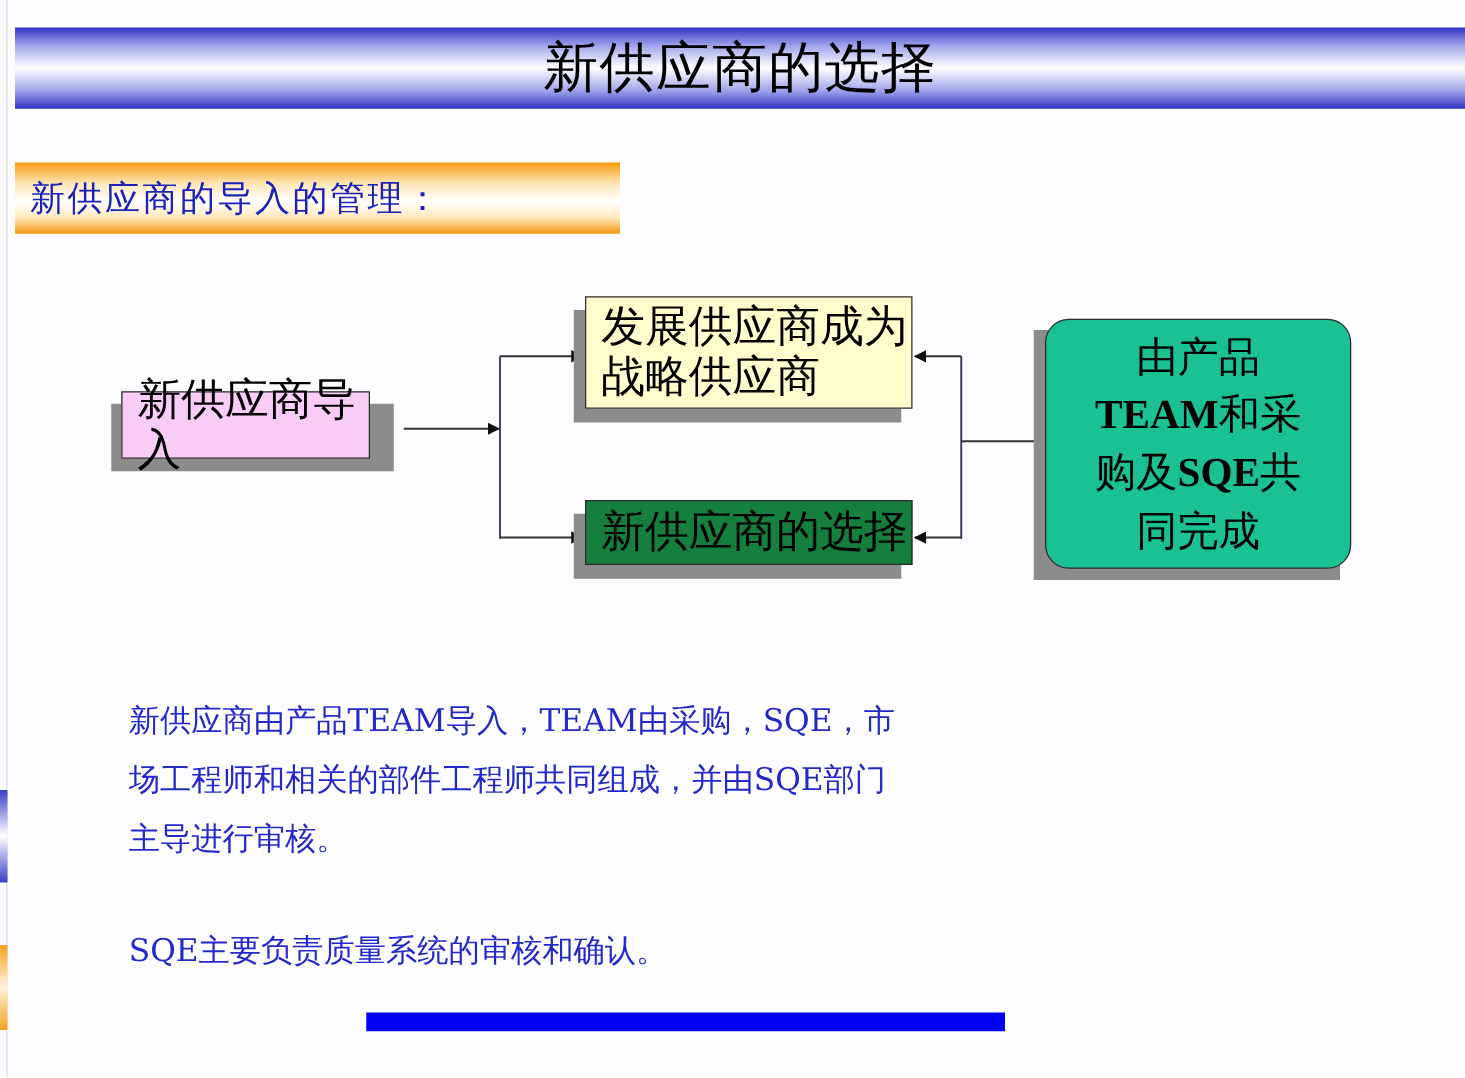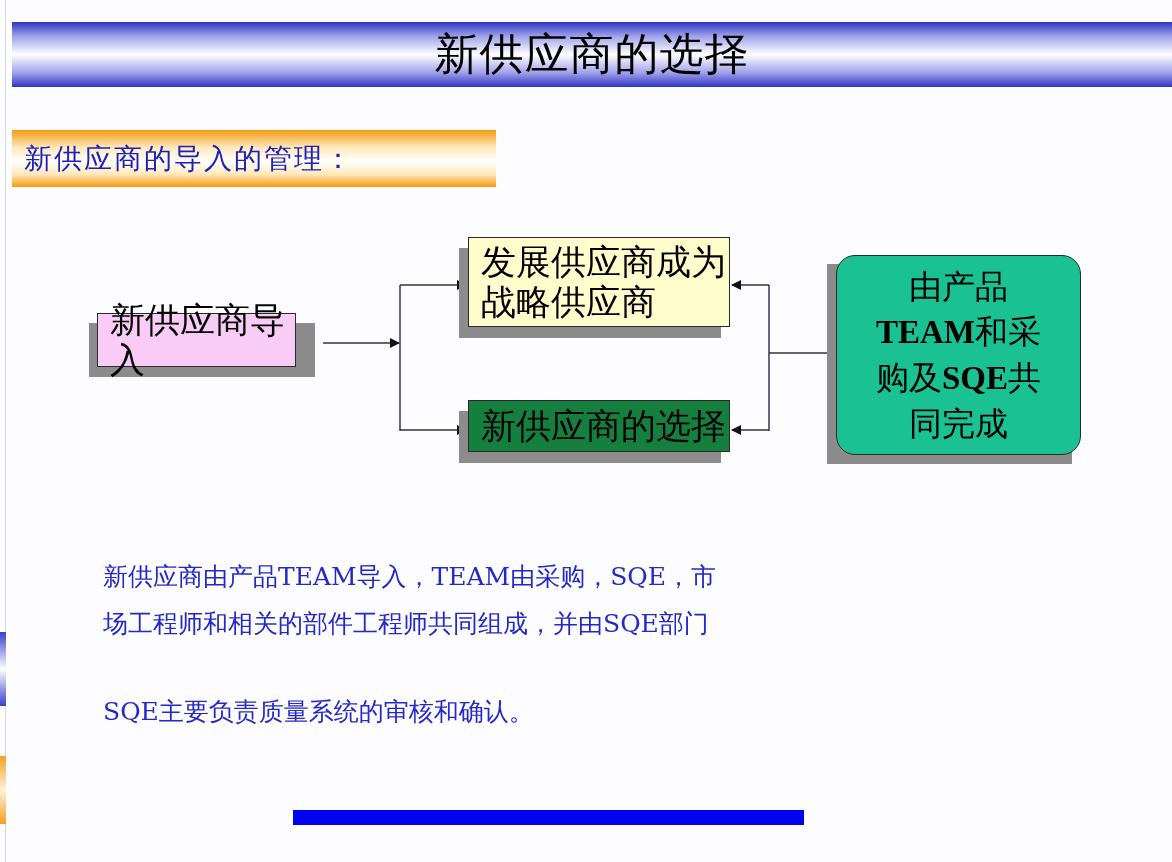--- a/index.html
+++ b/index.html
@@ -55,21 +55,21 @@
   .green-line { font-size: 33px; line-height: 45px; color: #000; text-align: center; white-space: nowrap; }
   .latin { font-weight: bold; font-family: "Liberation Serif", "DejaVu Serif", serif; }
 
   svg.connectors { position: absolute; left: 0; top: 0; width: 1172px; height: 862px; pointer-events: none; }
 
   .body-text {
     position: absolute; left: 103px; width: 960px; color: #2328c8;
     font-size: 25px; line-height: 47px;
   }
   .p1 { top: 553px; }
-  .p2 { top: 688px; }
+  .p2 { top: 737px; }
   .bottom-bar { position: absolute; left: 293px; top: 810px; width: 511px; height: 15px; background: #0000f2; }
 </style>
 </head>
 <body>
 
 <div class="left-edge"></div>
 <div class="edge-chip-blue"></div>
 <div class="edge-chip-orange"></div>
 
 <div class="title-bar">
@@ -126,18 +126,19 @@
     <span>购及</span><span class="latin">SQE</span><span>共</span>
   </div>
   <div class="green-line">
     <span>同完成</span>
   </div>
 </div>
 
 <div class="body-text p1">
   <div>新供应商由产品TEAM导入，TEAM由采购，SQE，市</div>
   <div>场工程师和相关的部件工程师共同组成，并由SQE部门</div>
+  <div>主导进行审核。</div>
 </div>
 <div class="body-text p2">
   <div>SQE主要负责质量系统的审核和确认。</div>
 </div>
 
 <div class="bottom-bar"></div>
 
 </body></html>

